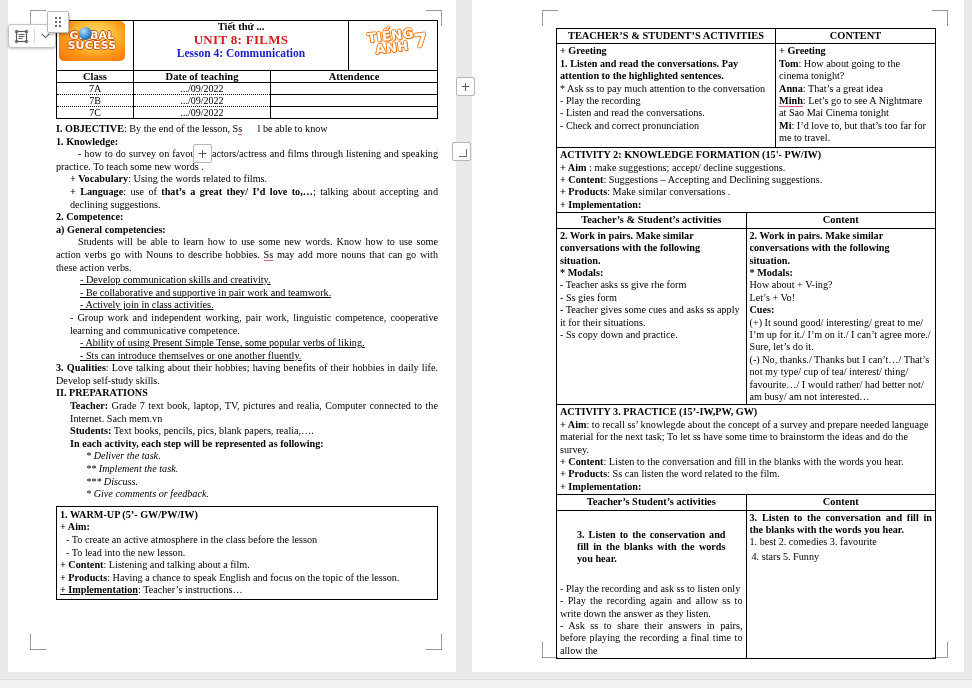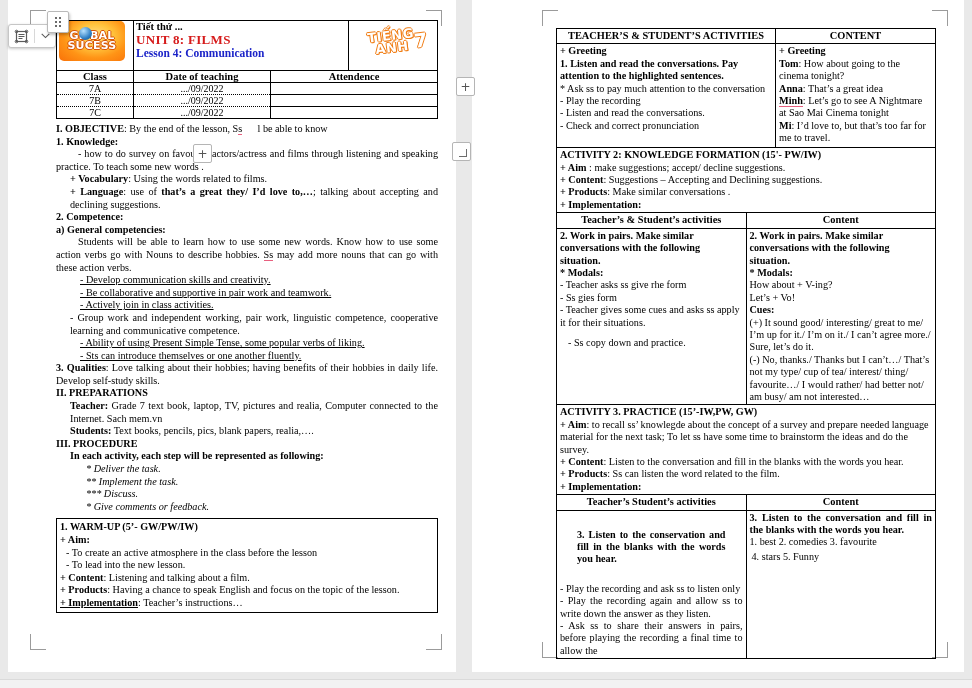--- a/index.html
+++ b/index.html
@@ -29,21 +29,21 @@
   .crop.bl i.v{left:0;bottom:0;width:1px;height:16px;}
   .crop.br i.h{right:0;bottom:0;width:16px;height:1px;}
   .crop.br i.v{right:0;bottom:0;width:1px;height:16px;}
 
   
   table.doc{border-collapse:collapse;width:100%;}
   table.doc td,table.doc th{border:1px solid #000;vertical-align:top;padding:0 2px;}
 
   .hdr-table{width:382px;}
   .hdr-top{height:50px;}
-  .hdr-center{text-align:left;line-height:1.12;}
+  .hdr-center{text-align:center;line-height:1.12;}
   .tiet{font-size:10.5px;font-weight:bold;}
   .unit{font-size:13px;font-weight:bold;color:#d61b1b;letter-spacing:.3px;}
   .lesson{font-size:11.5px;font-weight:bold;color:#1b23c8;}
 
   .logo-cell{width:72px;padding:1px 2px;}
   .logo-gs{
     width:66px;height:40px;border-radius:5px;
     background:radial-gradient(ellipse at 55% 38%, #ffe08a 0%, #ffc43d 34%, #ff9416 62%, #f97108 100%);
     position:relative;overflow:hidden;
     display:flex;flex-direction:column;align-items:center;justify-content:center;
@@ -244,21 +244,20 @@
         <p class="ind-l">-  Group  work  and  independent  working,  pair  work,  linguistic  competence, cooperative learning and communicative competence.</p>
         <p class="ind-l2">- Ability of using Present Simple Tense, some popular verbs of liking.</p>
         <p class="ind-l2">- Sts can introduce themselves or one another fluently.</p>
 
         <p><span class="b">3. Qualities</span><span>: Love talking about their hobbies; having benefits of their hobbies in daily life. Develop self-study skills.</span></p>
 
         <p class="b">II. PREPARATIONS</p>
         <p class="ind-l"><span class="b">Teacher:</span><span> Grade 7 text book, laptop, TV, pictures and realia, Computer connected to the Internet. Sach mem.vn</span></p>
         <p class="ind-l"><span class="b">Students:</span><span> Text books, pencils, pics, blank papers, realia,….</span></p>
 
-        <p class="b">III. PROCEDURE</p>
         <p class="b ind-l">In each activity, each step will be represented as following:</p>
         <p class="i ind-l3">* Deliver the task.</p>
         <p class="i ind-l3">** Implement the task.</p>
         <p class="i ind-l3">*** Discuss.</p>
         <p class="i ind-l3">* Give comments or feedback.</p>
 
         <div class="warmup-box">
           <p class="b">1. WARM-UP (5’- GW/PW/IW)</p>
           <p class="b">+ Aim:</p>
           <p style="padding-left:6px">- To create an active atmosphere in the class before the lesson</p>
@@ -334,21 +333,21 @@
           <td class="hd colA">Teacher’s &amp; Student’s activities</td>
           <td class="hd colB">Content</td>
         </tr>
         <tr>
           <td>
             <p style="margin:0" class="b">2.  Work in pairs. Make similar conversations with the following situation.</p>
             <p style="margin:0" class="b">* Modals:</p>
             <p style="margin:0">- Teacher asks ss give rhe form</p>
             <p style="margin:0">- Ss gies form</p>
             <p style="margin:0">- Teacher gives some cues and asks ss apply it for their situations.</p>
-            <p style="margin:8px">- Ss copy down and practice.</p>
+            <p style="margin:0">- Ss copy down and practice.</p>
           </td>
           <td>
             <p style="margin:0" class="b">2.  Work in pairs. Make similar conversations with the following situation.</p>
             <p style="margin:0" class="b">* Modals:</p>
             <p style="margin:0">How about + V-ing?</p>
             <p style="margin:0">Let’s + Vo!</p>
             <p style="margin:0" class="b">Cues:</p>
             <p style="margin:0">(+) It sound good/ interesting/ great to me/ I’m up for it./ I’m on it./ I can’t agree more./ Sure, let’s do it.</p>
             <p style="margin:0">(-) No, thanks./ Thanks but I can’t…/ That’s not my type/ cup of tea/ interest/ thing/ favourite…/ I would rather/ had better not/ am busy/ am not interested…</p>
           </td>

